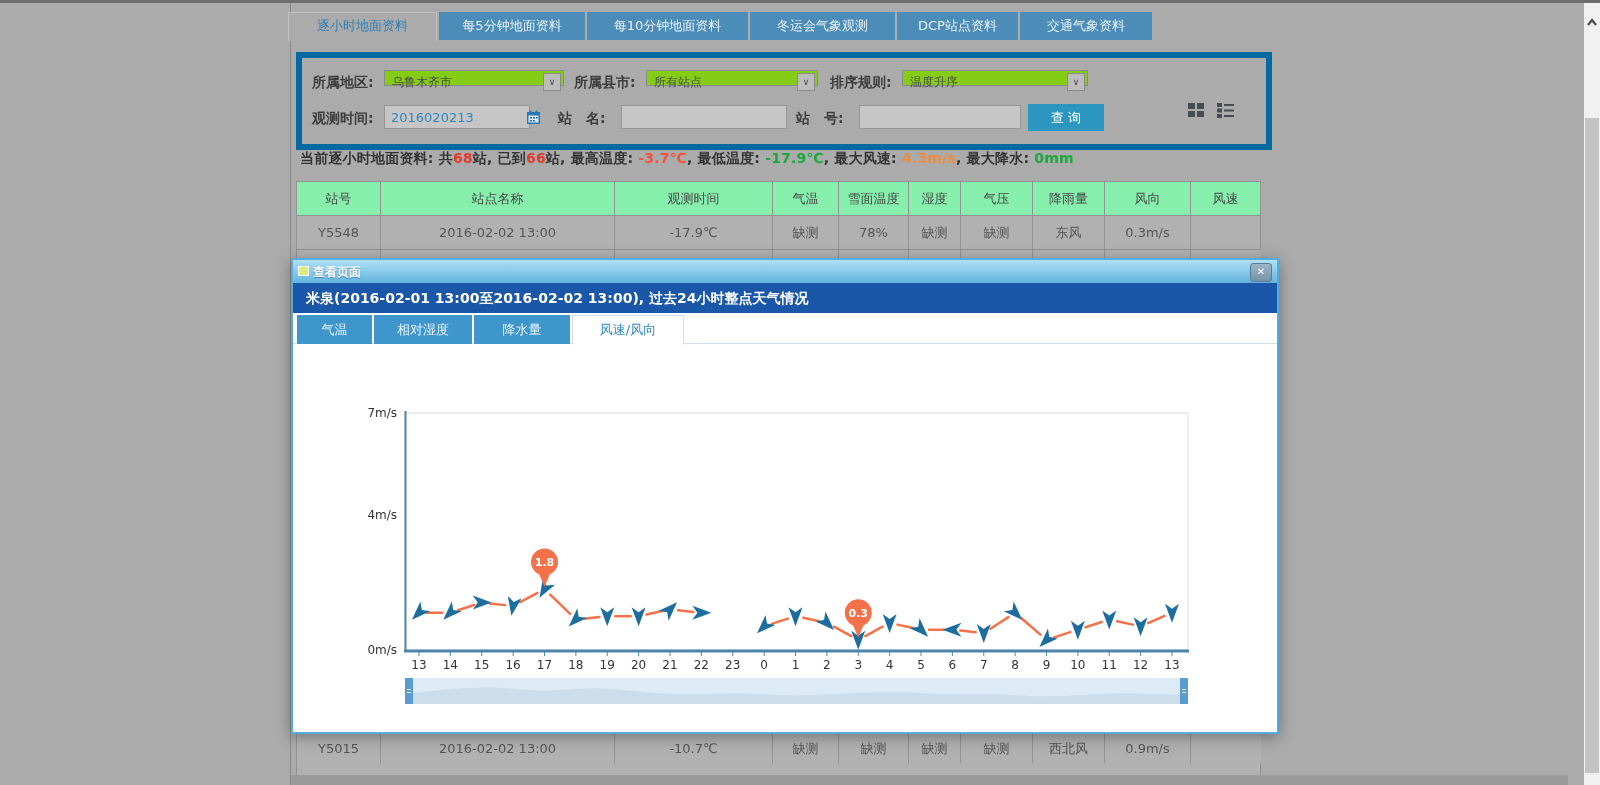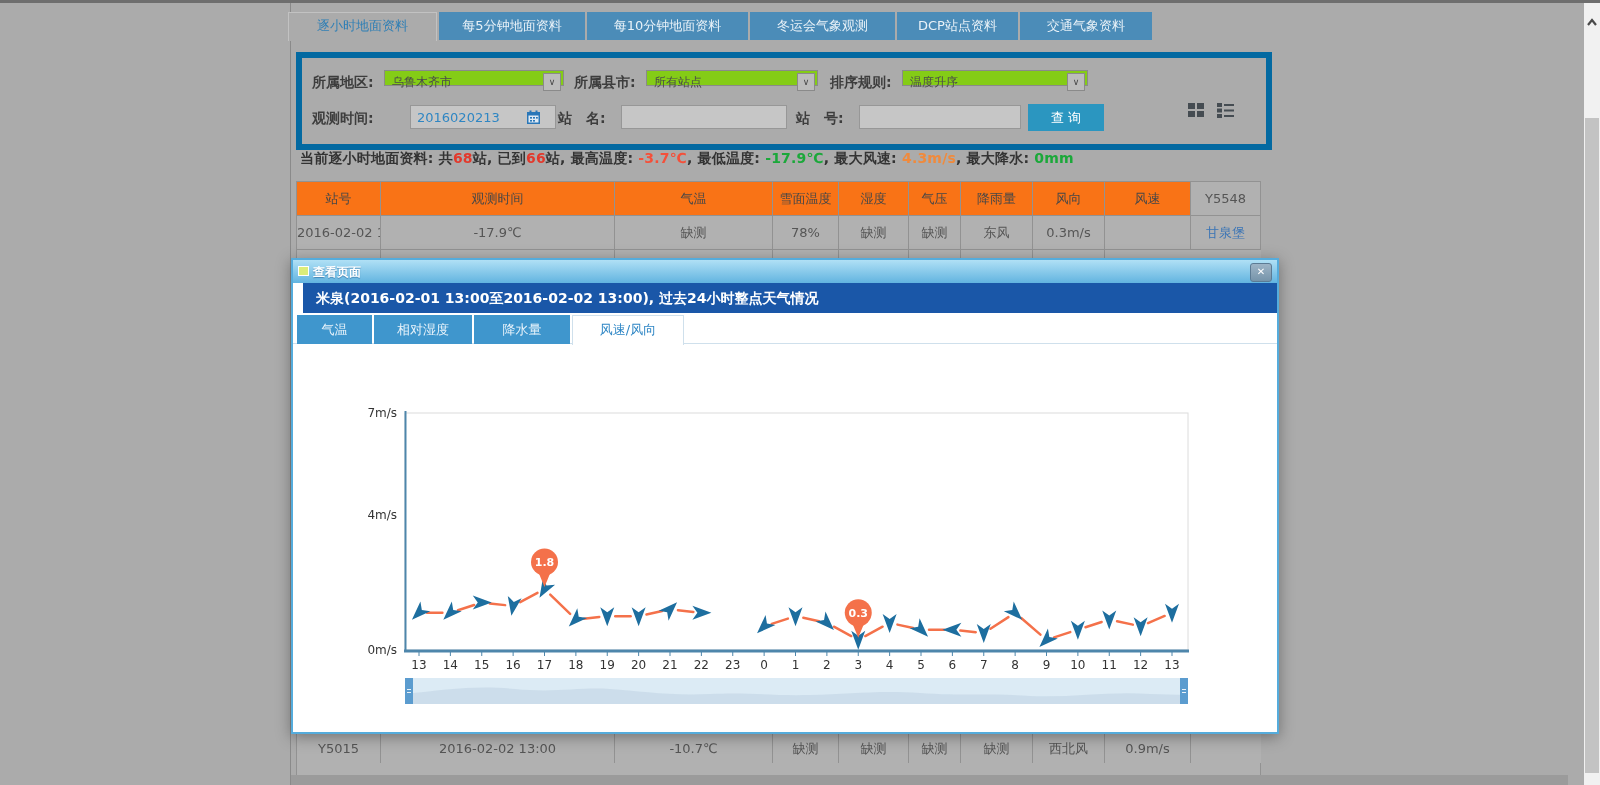--- a/index.html
+++ b/index.html
@@ -20,49 +20,49 @@
   .htab.active{background:#ababab;color:#2f7fb5;border:1px solid #c2c2c2;border-bottom:none;line-height:26px;}
   
   .filter-panel{left:296px;top:52px;width:964px;height:86px;border:6px solid #0369a1;}
   .flabel{position:absolute;font-size:14px;color:#3d3d3d;font-weight:600;}
   .select{position:absolute;height:16px;background:#84cc16;border:1px solid #8a8a8a;box-sizing:border-box;cursor:pointer;}
   .select .val{position:absolute;left:7px;top:0;line-height:22px;font-size:12px;color:#4a4a4a;}
   .select .arr{position:absolute;right:2px;top:2px;width:18px;height:18px;background:#bcbcbc;border:1px solid #8a8a8a;box-sizing:border-box;
                font-size:9px;color:#444;text-align:center;line-height:16px;}
   .tinput{position:absolute;height:24px;background:#c6c6c6;border:1px solid #979797;box-sizing:border-box;font-size:13px;
           padding:0 6px;color:#333;font-family:inherit;}
-  .tinput.date{color:#2f86c3;padding-right:28px;width:146px;margin-left:26px;}
+  .tinput.date{color:#2f86c3;padding-right:28px;width:146px;}
   .cal-icon{position:absolute;pointer-events:none;}
   .search-btn{position:absolute;left:726px;top:46px;width:76px;height:27px;background:#2b96c0;color:#fff;border:none;
               font-size:13px;cursor:pointer;font-family:inherit;}
   .view-icons{left:1188px;top:103px;display:flex;gap:12px;}
   .vicon{width:17px;height:15px;cursor:pointer;}
   
   .summary{left:300px;top:150px;font-size:14px;font-weight:600;letter-spacing:.2px;}
   
   .gridtable{display:grid;grid-template-columns:84px 234px 158px 66px 70px 52px 72px 72px 86px 70px;
              border-top:1px solid #929292;border-left:1px solid #929292;background:#b1b1b1;}
   .gridtable .cell{border-right:1px solid #929292;border-bottom:1px solid #929292;font-size:13px;color:#555;
                    text-align:center;line-height:33px;height:33px;overflow:hidden;white-space:nowrap;}
-  .gridtable .cell.th{background:#f97316;color:#474747;}
+  .gridtable .cell.th{background:#86efac;color:#474747;}
   .gridtable .cell.link{color:#3a74b5;cursor:pointer;}
   #main-table{left:296px;top:181px;width:964px;}
   #bottom-table{left:296px;top:733px;width:964px;}
   #bottom-table .cell{line-height:29px;height:29px;}
   .row-sliver{left:296px;top:763px;width:963px;height:12px;background:#b1b1b1;border-left:1px solid #929292;border-right:1px solid #929292;}
   
   .modal{left:291px;top:258px;width:984px;height:472px;border:2px solid #55acdc;background:#fff;z-index:10;
          box-shadow:0 3px 14px rgba(0,0,0,.35);}
   .m-titlebar{position:absolute;left:0;top:0;right:0;height:23px;background:linear-gradient(#b0e0f5,#62b4e0);}
   .m-title{position:absolute;left:20px;top:4px;font-size:12px;font-weight:bold;color:#fff;text-shadow:0 1px 1px rgba(0,60,120,.45);}
   .m-ticon{position:absolute;left:5px;top:6px;width:11px;height:10px;background:#dced7a;border:1px solid #fff;box-sizing:border-box;}
   .m-close{position:absolute;right:5px;top:3px;width:20px;height:17px;background:linear-gradient(#9db4c6,#7694aa);
            border:1px solid #5c7b94;border-radius:3px;color:#fff;font-size:10px;font-weight:bold;text-align:center;line-height:15px;cursor:pointer;}
   .m-header{position:absolute;left:0;top:23px;right:0;height:30px;background:#1a57a8;color:#fff;font-size:14px;
-            font-weight:bold;line-height:30px;padding-left:13px;box-sizing:border-box;margin-left:10px;}
+            font-weight:bold;line-height:30px;padding-left:13px;box-sizing:border-box;}
   .m-body{position:absolute;left:0;top:53px;right:0;bottom:0;background:#fff;}
   .m-tabs{position:absolute;left:4px;top:2px;height:29px;display:flex;}
   .m-tabline{position:absolute;left:0;right:0;top:30px;height:1px;background:#cfe0ec;}
   .mtab{height:29px;line-height:29px;text-align:center;font-size:13px;background:#3f96cd;color:#eaf4fb;margin-right:2px;cursor:pointer;}
   .mtab.active{background:#fff;color:#2e86c5;border:1px solid #cfe0ec;border-bottom:none;line-height:28px;z-index:2;}
   .legend{position:absolute;left:455px;top:98px;display:flex;align-items:center;gap:3px;cursor:pointer;}
   .lg-dash{width:9px;height:3px;background:#f4714a;}
   .lg-dot{width:8px;height:8px;border-radius:50%;background:#f4714a;}
   .legend .lg-label{font-size:13px;color:#444;margin-left:4px;}
   #wind-chart{position:absolute;left:58px;top:90px;}
@@ -139,20 +139,21 @@
       <rect x="7" y="6.5" width="10" height="2" fill="#454c52"></rect>
     <rect x="0" y="11" width="5" height="4" fill="#454c52"></rect>
       <rect x="7" y="12" width="10" height="2" fill="#454c52"></rect>
   </svg>
 </div>
 
 <div class="abs summary" id="summary"><span style="color: rgb(51, 51, 51);">当前逐小时地面资料: 共</span><span style="color: rgb(226, 57, 44);">68</span><span style="color: rgb(51, 51, 51);">站, 已到</span><span style="color: rgb(226, 57, 44);">66</span><span style="color: rgb(51, 51, 51);">站, 最高温度: </span><span style="color: rgb(244, 80, 58);">-3.7℃</span><span style="color: rgb(51, 51, 51);">, 最低温度: </span><span style="color: rgb(27, 168, 58);">-17.9℃</span><span style="color: rgb(51, 51, 51);">, 最大风速: </span><span style="color: rgb(240, 138, 60);">4.3m/s</span><span style="color: rgb(51, 51, 51);">, 最大降水: </span><span style="color: rgb(27, 168, 58);">0mm</span></div>
 
 <div class="abs gridtable" id="main-table">
     <div class="cell th">站号</div>
+    <div class="cell th">站点名称</div>
     <div class="cell th">观测时间</div>
     <div class="cell th">气温</div>
     <div class="cell th">雪面温度</div>
     <div class="cell th">湿度</div>
     <div class="cell th">气压</div>
     <div class="cell th">降雨量</div>
     <div class="cell th">风向</div>
     <div class="cell th">风速</div>
     <div class="cell">Y5548</div>
     <div class="cell">2016-02-02 13:00</div>

